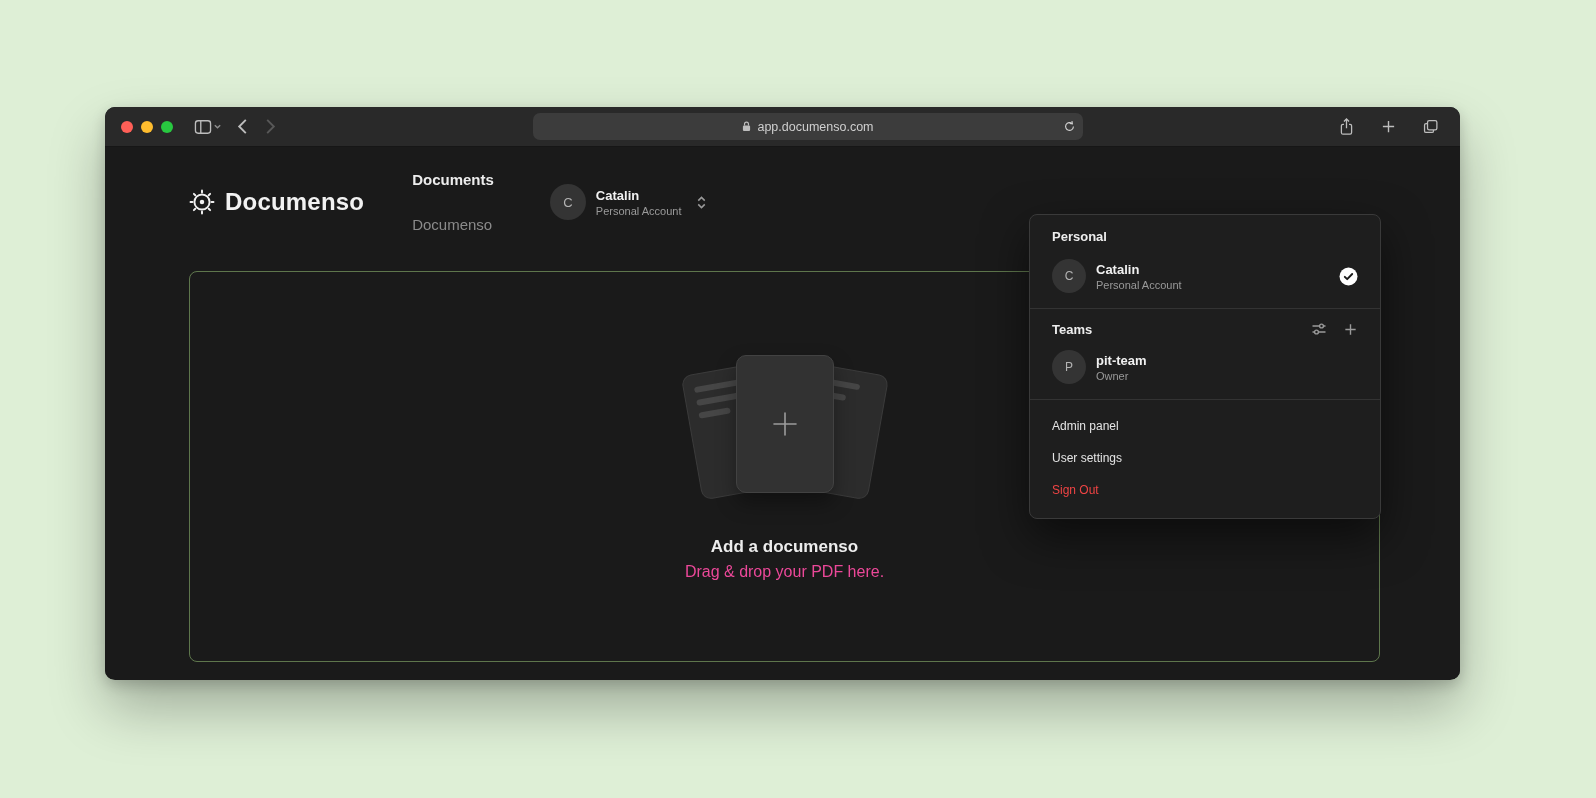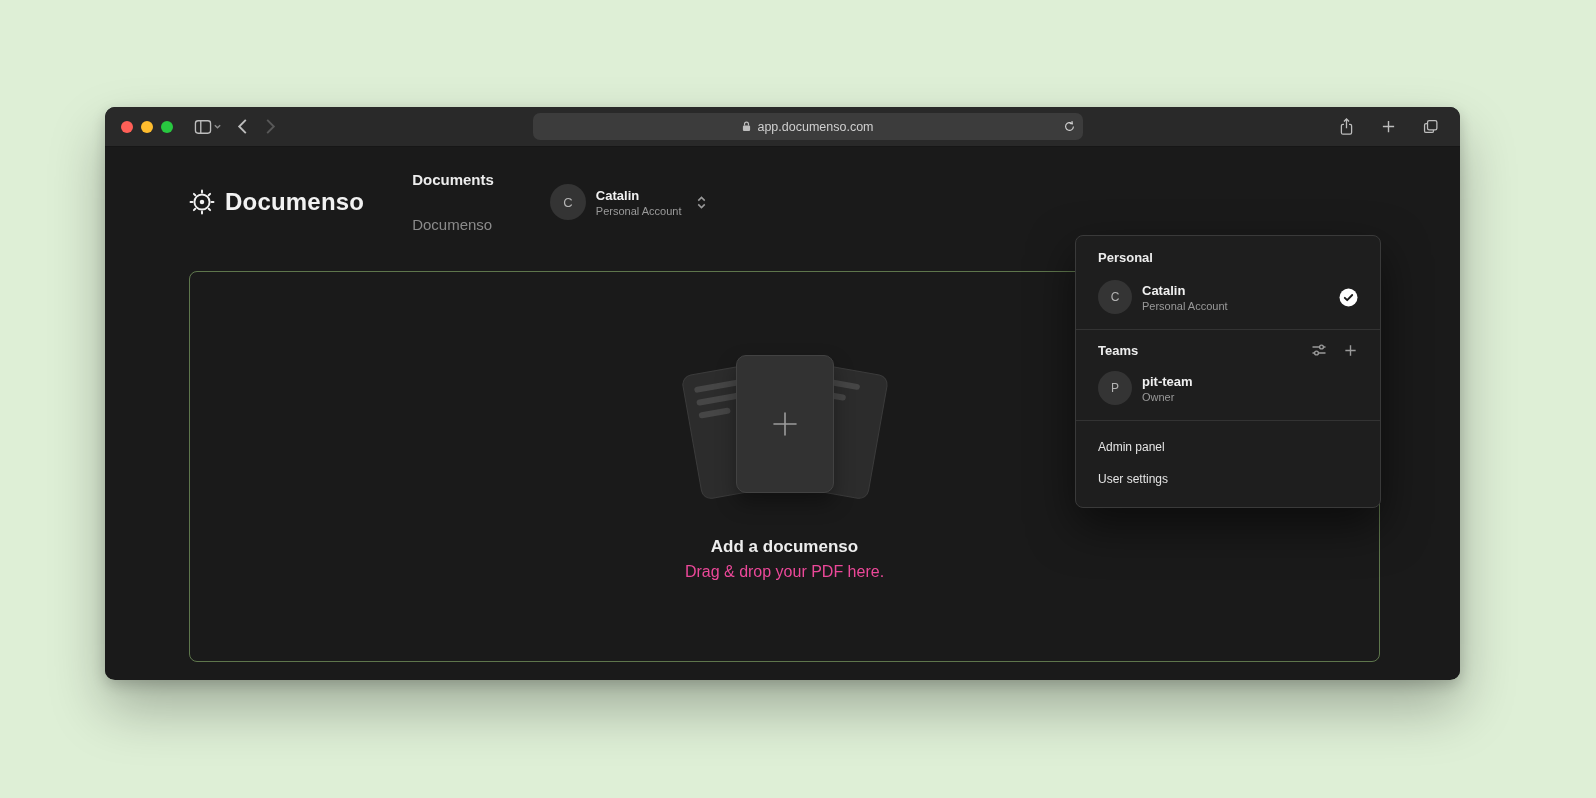--- a/index.html
+++ b/index.html
@@ -87,21 +87,21 @@
   .card-center {
     left:50%; top:2px; width:98px; height:138px; margin-left:-49px;
     background:#323232; border-color:#424242; z-index:2;
     display:flex; align-items:center; justify-content:center;
     box-shadow:0 10px 20px rgba(0,0,0,.35);
   }
   .dz-title { font-size:17px; font-weight:700; color:#ededed; }
   .dz-sub   { font-size:16px; color:#ec4899; margin-top:6px; }
   
   .menu {
-    position:absolute; top:88px; right:79px; width:306px;
+    position:absolute; top:67px; right:79px; width:352px;
     background:#1e1e1e; border:1px solid #3a3a3a; border-radius:8px;
     padding:12px; z-index:30; box-shadow:0 18px 45px rgba(0,0,0,.55);
   }
   .menu-section-label { font-size:13px; font-weight:700; color:#ededed; padding:2px 10px 10px; }
   .menu-account { display:flex; align-items:center; gap:10px; padding:5px 10px; border-radius:6px; cursor:pointer; }
   .menu-avatar {
     width:34px; height:34px; border-radius:50%; background:#343434; color:#b3b3b3;
     font-size:12px; display:flex; align-items:center; justify-content:center; flex:none;
   }
   .menu-acc-name { font-size:13px; font-weight:600; color:#f0f0f0; }
@@ -294,17 +294,18 @@
           <span>
             <div class="menu-acc-name">pit-team</div>
             <div class="menu-acc-sub">Owner</div>
           </span>
         </div>
 
         <div class="menu-divider"></div>
 
         <div class="menu-item">Admin panel</div>
         <div class="menu-item">User settings</div>
+        <div class="menu-item danger">Sign Out</div>
       </div>
 
     </div>
   </div>
 </div>
 
 </body></html>

